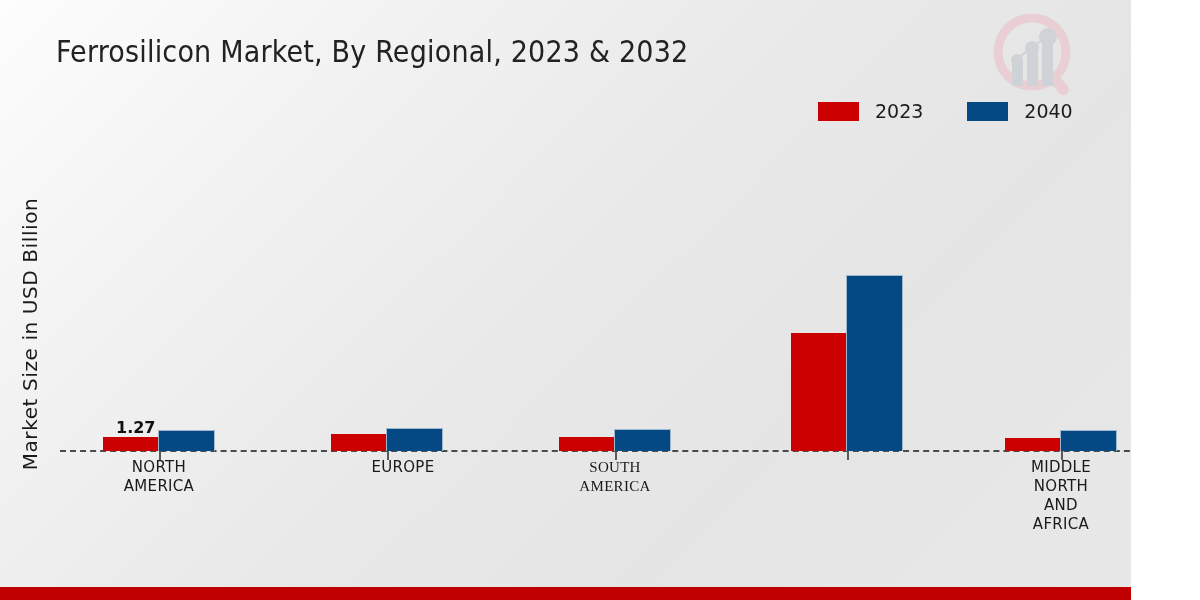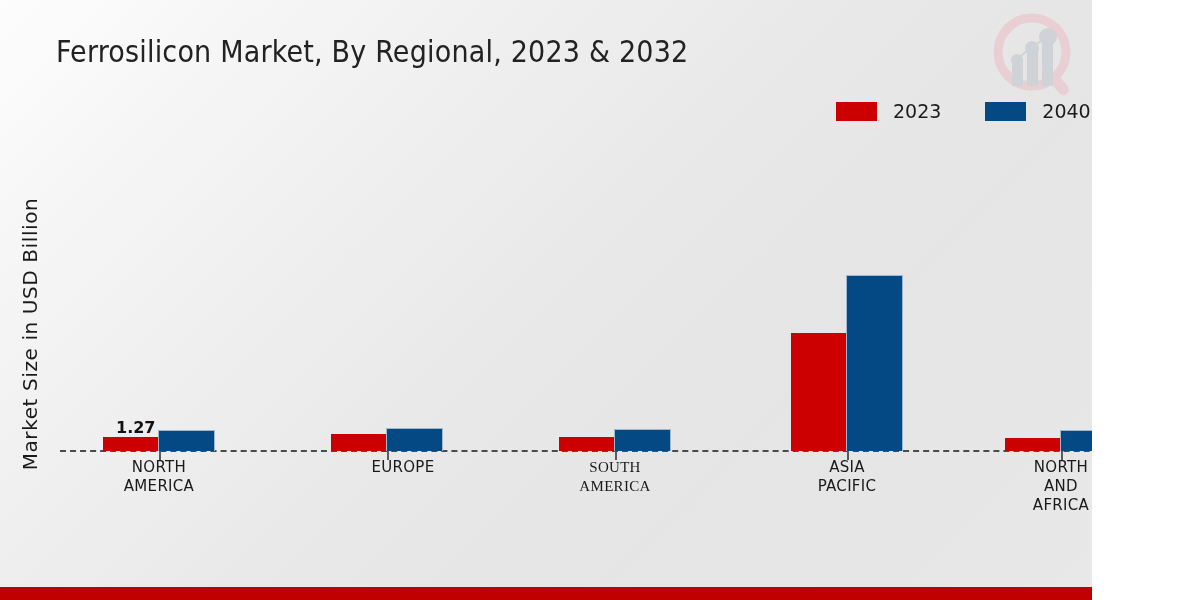--- a/index.html
+++ b/index.html
@@ -12,20 +12,21 @@
     overflow: hidden;
     font-family: "DejaVu Sans", sans-serif;
   }
 
   .canvas {
     position: relative;
     width: 1092px;
     height: 600px;
     background: linear-gradient(135deg, #fdfdfd 0%, #f3f3f3 22%, #e9e9e9 48%, #e5e5e5 70%, #e8e8e8 100%);
     overflow: hidden;
+    padding-left: 39px;
   }
 
   
   .watermark {
     position: absolute;
     left: 985px;
     top: 8px;
     width: 100px;
     height: 92px;
     opacity: 1;
@@ -41,21 +42,21 @@
     font-weight: 400;
     color: #222222;
     letter-spacing: 0.2px;
     white-space: nowrap;
     font-family: "DejaVu Sans Condensed", "Liberation Sans Narrow", "Liberation Sans", sans-serif;
   }
 
   
   .legend {
     position: absolute;
-    left: 836px;
+    left: 818px;
     top: 100px;
     display: flex;
     align-items: center;
     gap: 44px;
   }
   .legend-entry {
     display: flex;
     align-items: center;
     gap: 16px;
   }
@@ -225,31 +226,28 @@
     <div class="cat-label" style="left:515px;font-family:Liberation Serif, serif;">
       <div>SOUTH</div>
       <div>AMERICA</div>
     </div>
 
     <div class="group" style="left:791px;width:112px;">
       <div class="bar red" style="height:118px"></div>
       <div class="bar blue" style="height:175px"></div>
     </div>
     <div class="tick" style="left:847px;"></div>
-    <div class="cat-label" style="left:747px;">
-      <div>ASIA</div>
-      <div>PACIFIC</div>
-    </div>
 
     <div class="group" style="left:1005px;width:112px;">
       <div class="bar red" style="height:13px"></div>
       <div class="bar blue" style="height:20px"></div>
     </div>
     <div class="tick" style="left:1061px;"></div>
     <div class="cat-label" style="left:961px;">
+      <div>MIDDLE</div>
       <div>NORTH</div>
       <div>AND</div>
       <div>AFRICA</div>
     </div>
 
   </div>
 
   <div class="bottom-strip"></div>
 
 </div>

